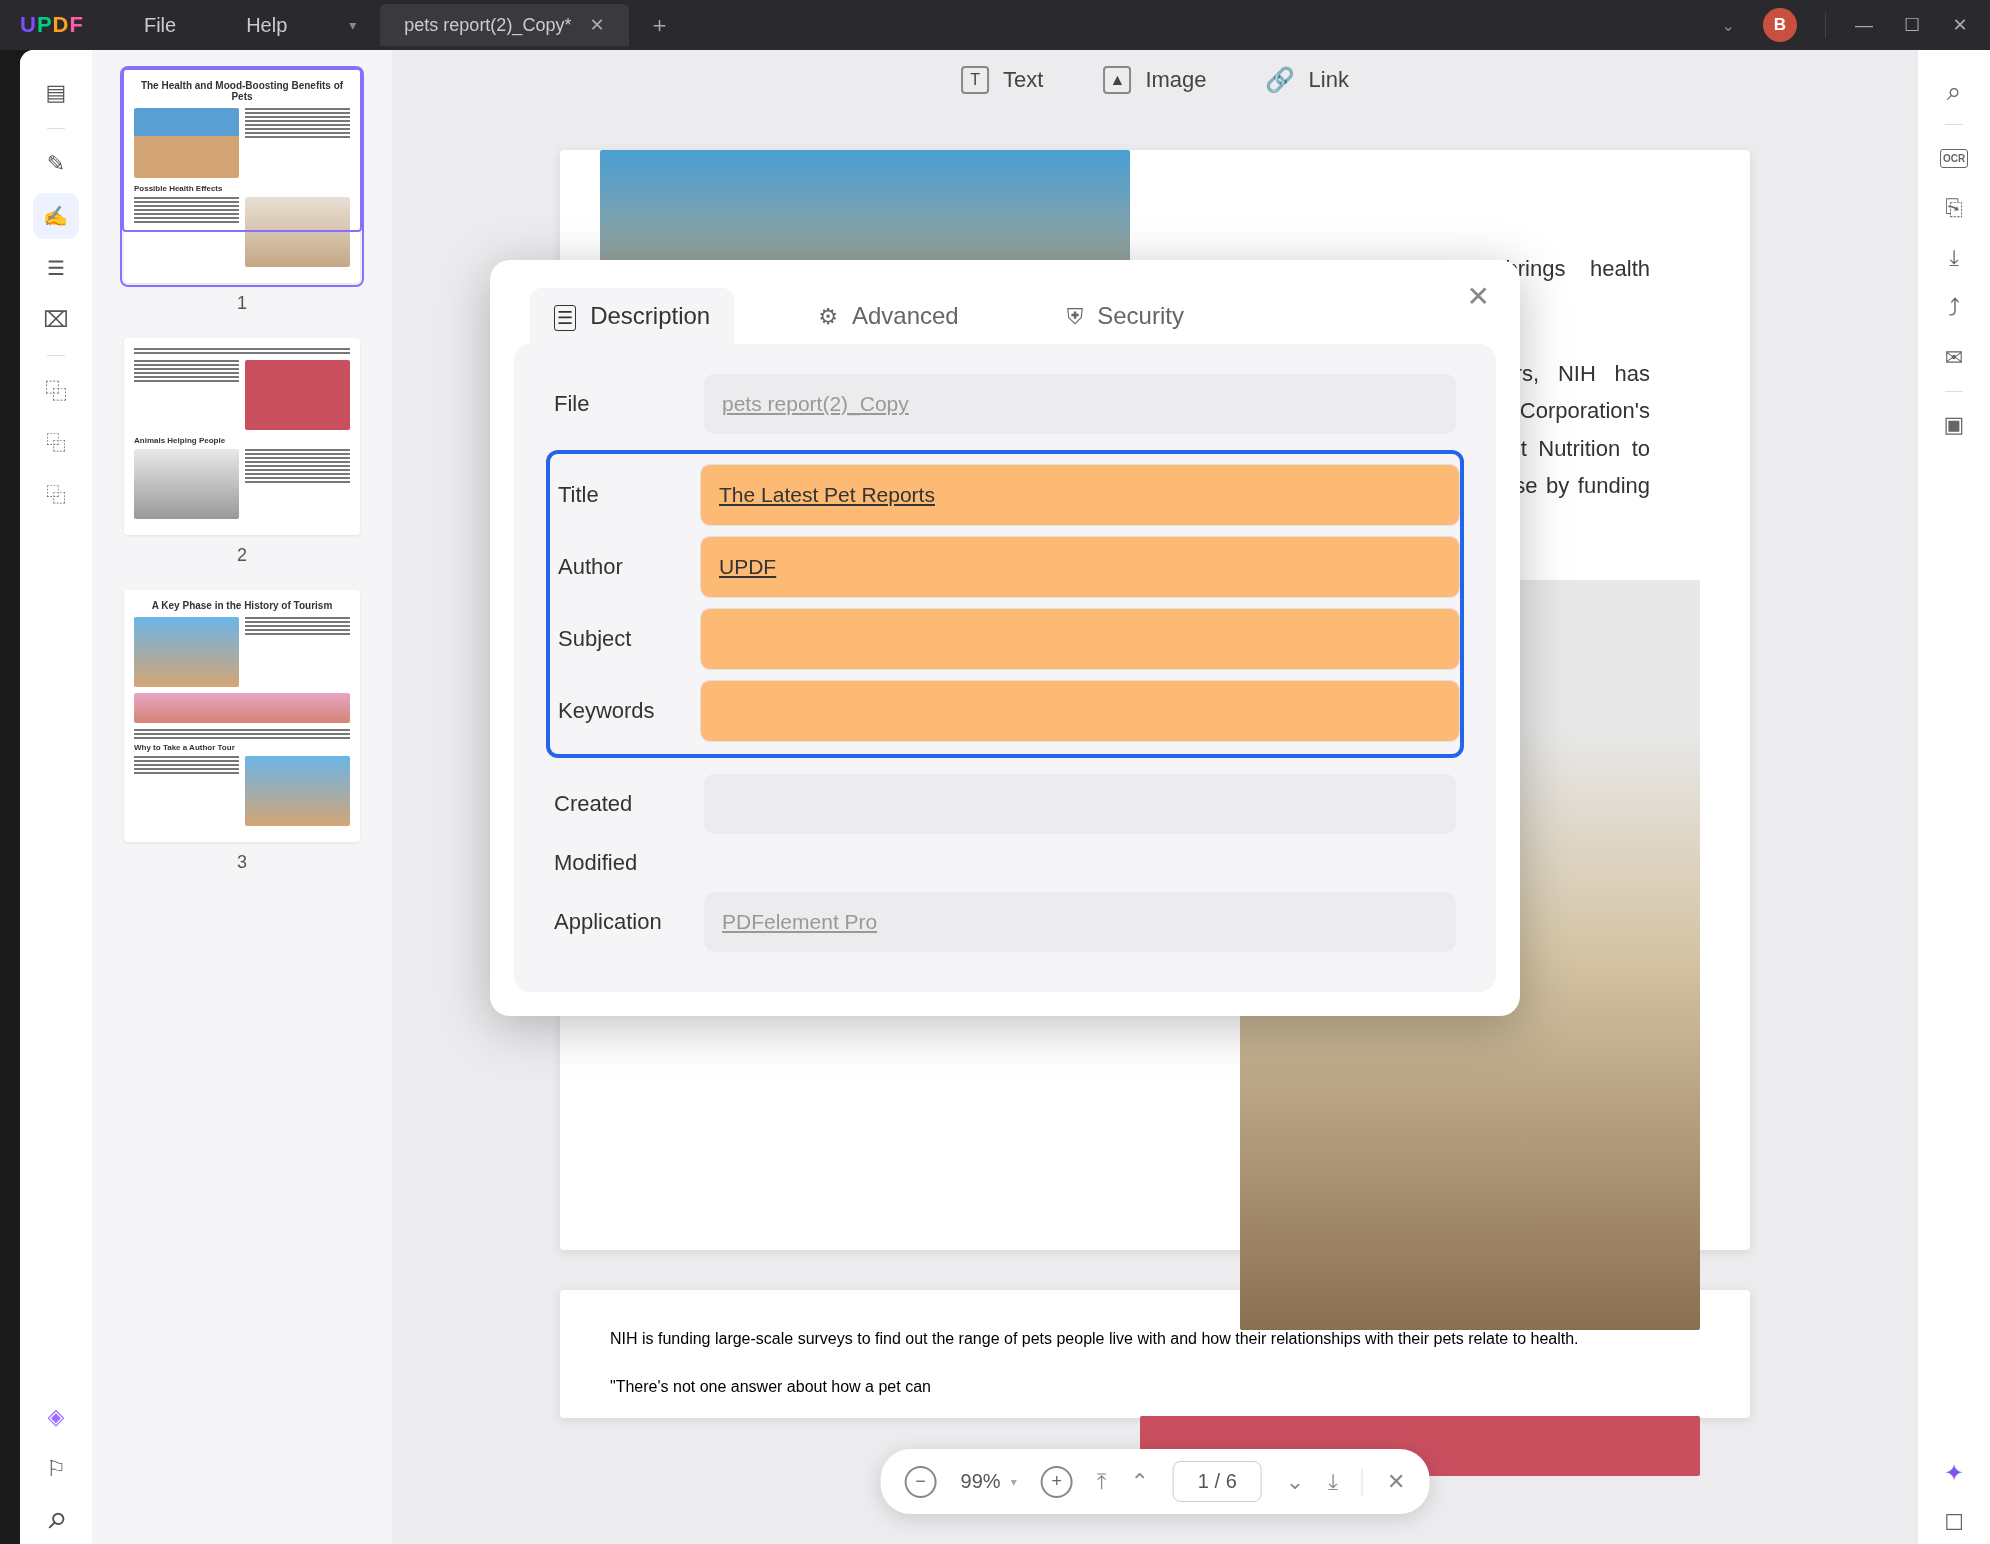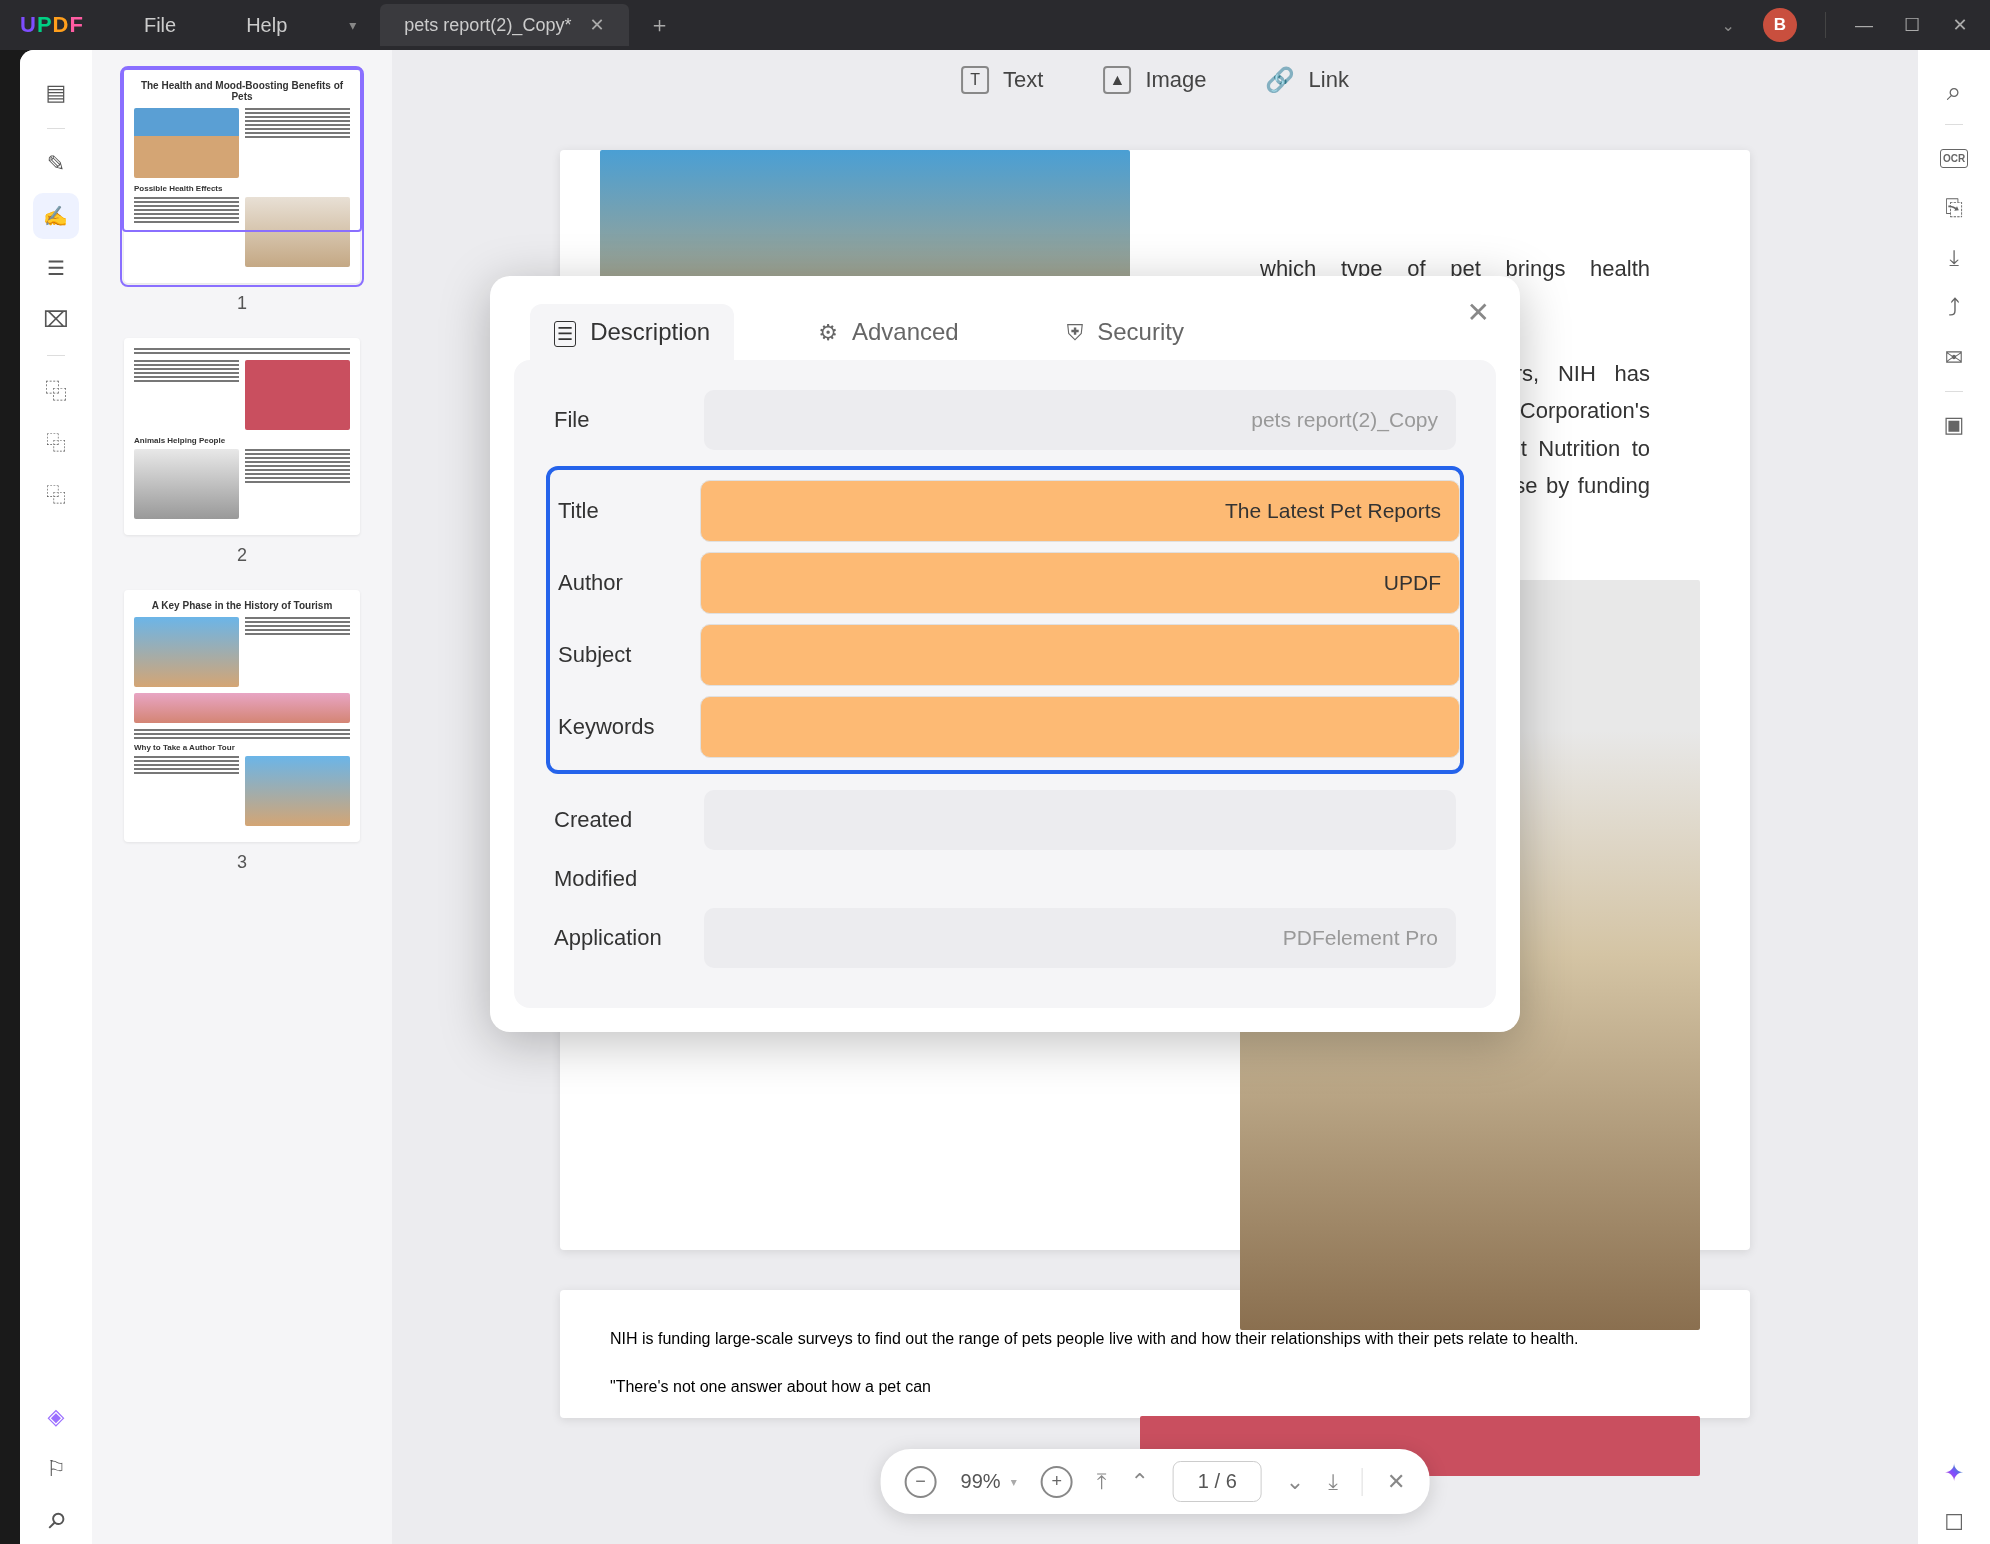--- a/index.html
+++ b/index.html
@@ -80,29 +80,29 @@
 
 
 .botbar { position: absolute; bottom: 30px; left: 50%; transform: translateX(-50%); background: #fff; border-radius: 30px; box-shadow: 0 4px 20px rgba(0,0,0,0.15); display: flex; align-items: center; padding: 12px 24px; gap: 24px; z-index: 5; }
 .botbar .bbtn { width: 32px; height: 32px; border: 2px solid #888; border-radius: 50%; display: flex; align-items: center; justify-content: center; color: #666; font-size: 18px; cursor: pointer; }
 .botbar .zoom { color: #555; font-size: 20px; display: flex; align-items: center; gap: 10px; }
 .botbar .zoom .dd { color: #aaa; font-size: 12px; }
 .botbar .pagebox { border: 1px solid #ccc; border-radius: 8px; padding: 8px 24px; color: #555; font-size: 20px; }
 .botbar .nbtn { color: #888; font-size: 22px; cursor: pointer; }
 .botbar .vsep { width: 1px; height: 28px; background: #ddd; }
 .botbar .xbtn { color: #888; font-size: 22px; cursor: pointer; }
-.modal { position: absolute; top: 276px; left: 490px; width: 1030px; background: #fff; border-radius: 20px; z-index: 20; box-shadow: 0 10px 50px rgba(0,0,0,0.25); }
+.modal { position: absolute; top: 260px; left: 490px; width: 1030px; background: #fff; border-radius: 20px; z-index: 20; box-shadow: 0 10px 50px rgba(0,0,0,0.25); }
 .modal-tabs { display: flex; padding: 28px 40px 0 40px; gap: 60px; position: relative; }
 .mtab { display: flex; align-items: center; gap: 14px; padding: 14px 24px; color: #666; font-size: 24px; cursor: pointer; border-radius: 12px 12px 0 0; }
 .mtab.active { background: #f5f5f7; color: #333; font-weight: 500; }
 .modal-close { position: absolute; top: 20px; right: 30px; font-size: 28px; color: #888; cursor: pointer; background: none; border: none; }
 .modal-body { background: #f5f5f7; margin: 0 24px 24px 24px; border-radius: 16px; padding: 30px 40px 40px 40px; }
 .field { display: flex; align-items: center; margin-bottom: 16px; }
 .field label { width: 150px; color: #333; font-size: 22px; }
-.field .inp { flex: 1; background: #ececef; border-radius: 10px; padding: 18px; text-align: right; color: #999; font-size: 21px; border: none; }
+.field .inp { flex: 1; background: #ececef; border-radius: 10px; padding: 18px; text-align: left; color: #999; font-size: 21px; border: none; text-decoration: underline; }
 .field .inp.white { background: #fdba74; color: #333; border: 1px solid #e0e0e0; }
 .highlight-box { border: 4px solid #2563eb; border-radius: 12px; padding: 10px 0 8px 8px; margin: 0 -8px 16px -8px; }
 .highlight-box .field { margin-bottom: 10px; }
 .highlight-box .field label { width: 142px; }
 
 
 .i-doc::before { content: "▤"; font-size: 22px; }
 .i-pen::before { content: "✎"; font-size: 22px; }
 .i-note::before { content: "✍"; font-size: 20px; }
 .i-list::before { content: "☰"; font-size: 20px; }

